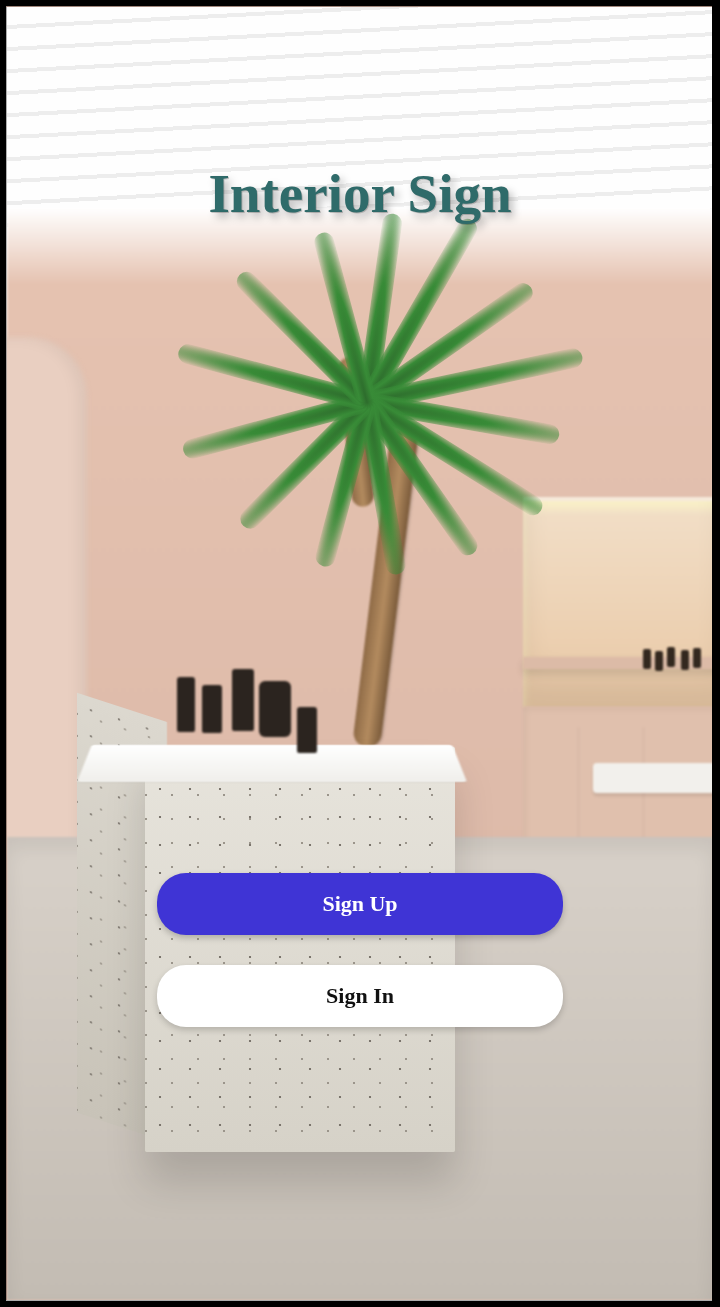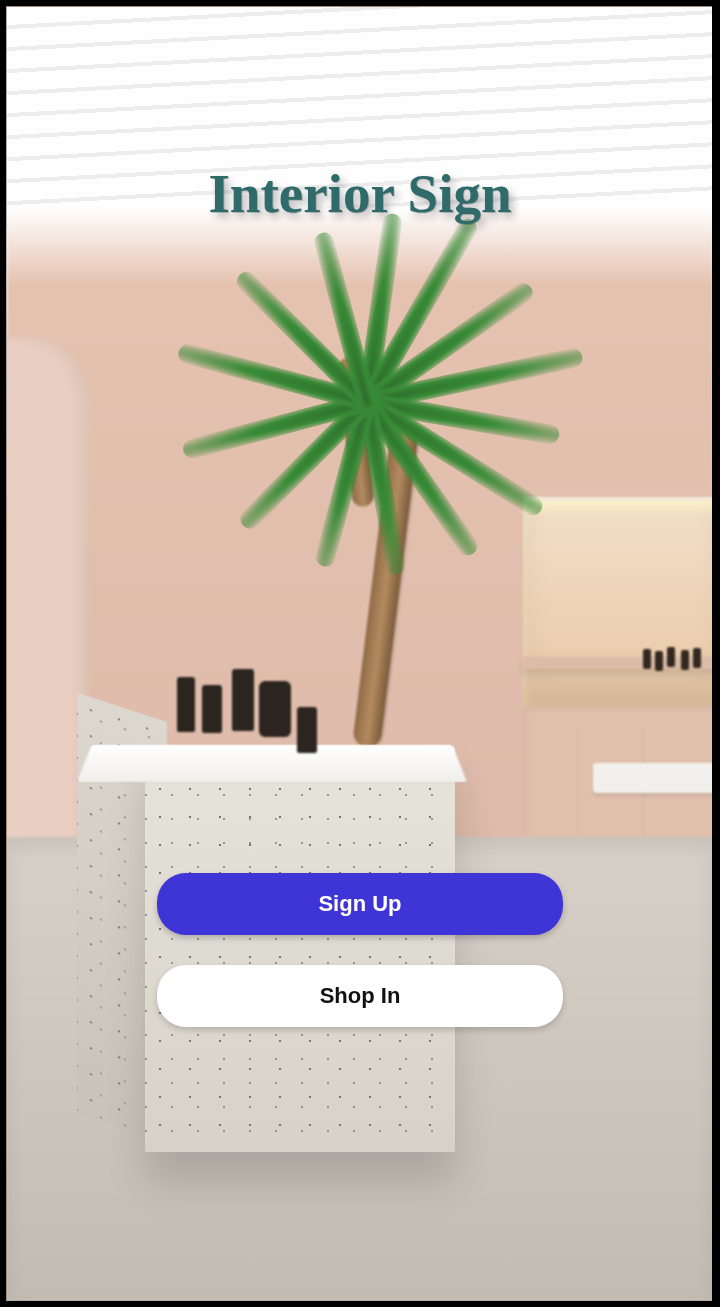--- a/index.html
+++ b/index.html
@@ -275,21 +275,21 @@
       left: 150px;
       right: 150px;
       top: 866px;
     }
     .btn {
       width: 100%;
       display: block;
       text-align: center;
       padding: 18px 0;
       border-radius: 29px;
-      font-family: Liberation Sans, sans-serif;
+      font-family: Liberation Serif, serif;
       font-size: 22px;
       font-weight: 700;
       border: none;
       cursor: pointer;
     }
     .btn-primary {
       background: #3f34d5;
       color: #fff;
       box-shadow: 0 3px 6px rgba(0,0,0,.22);
       margin-bottom: 30px;
@@ -356,18 +356,18 @@
     <div class="nb nb1"></div>
     <div class="nb nb2"></div>
     <div class="nb nb3"></div>
     <div class="nb nb4"></div>
     <div class="nb nb5"></div>
 
     <div class="title">Interior Sign</div>
 
     <div class="btn-wrap">
       <button class="btn btn-primary">Sign Up</button>
-      <button class="btn btn-secondary">Shop In</button>
+      <button class="btn btn-secondary">Sign In</button>
     </div>
 
   </div>
   <div class="scrollbar"></div>
 </div>
 
 </body></html>

